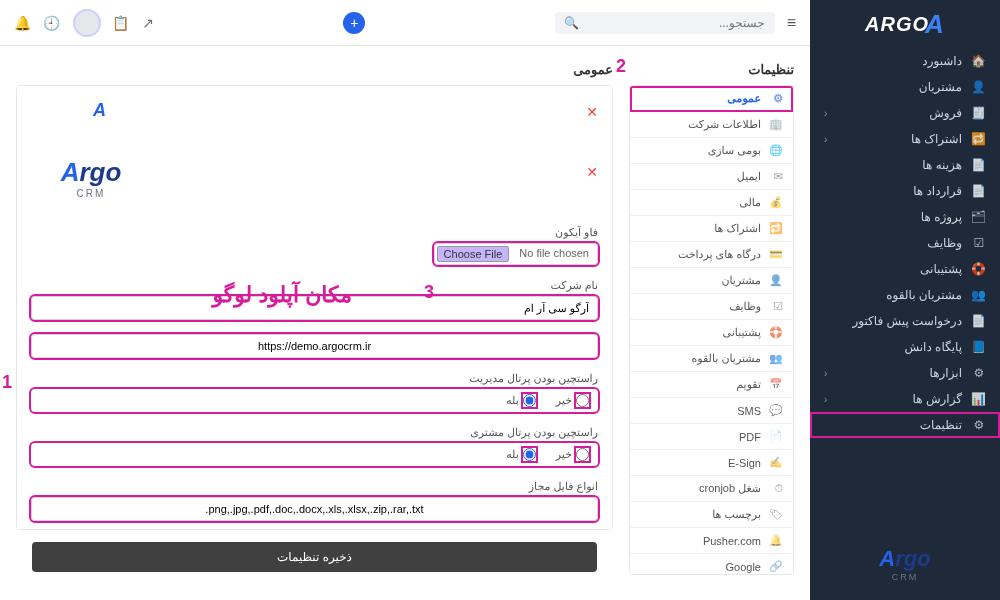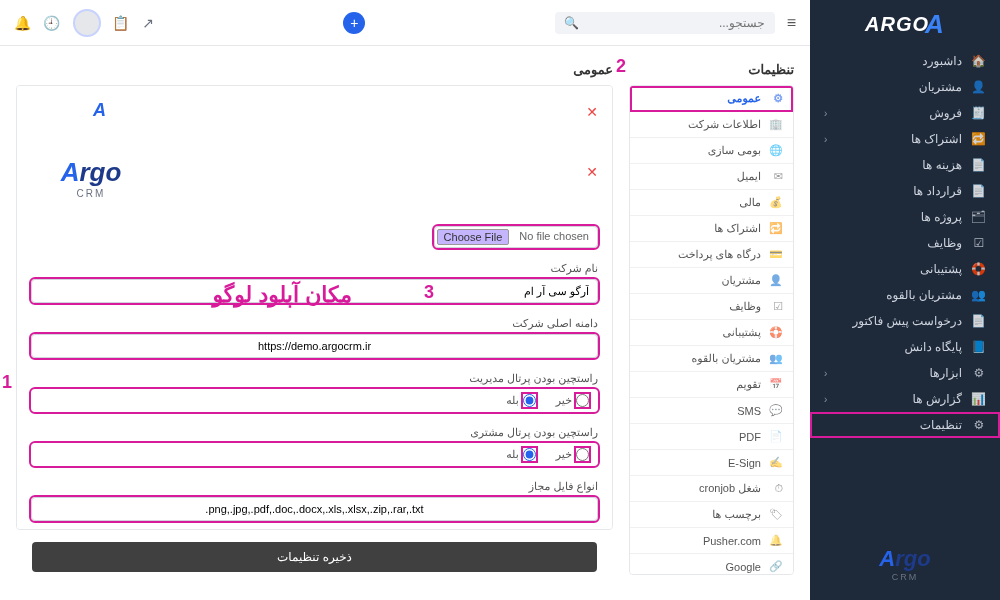--- a/index.html
+++ b/index.html
@@ -277,33 +277,33 @@
             <div style="display:flex;flex-direction:column;align-items:center;gap:20px">
               <div class="small-logo">A</div>
               <div class="logo-img">
                 <div class="brand"><span style="color:#2563eb">A</span><span style="color:#1e3a8a">rgo</span></div>
                 <div class="sub">CRM</div>
               </div>
             </div>
           </div>
 
           <div class="field hl">
+            <label>فاو آیکون</label>
             <span class="file-wrap">
               <span class="file-btn">Choose File</span>
               <span class="file-txt">No file chosen</span>
             </span>
           </div>
 
           <div class="field hl">
             <label>نام شرکت</label>
             <input type="text" style="direction: rtl; text-align: right;" value="آرگو سی آر ام">
           </div>
 
           <div class="field hl">
-            <label>دامنه اصلی شرکت</label>
             <input type="text" value="https://demo.argocrm.ir" style="">
           </div>
 
           <div class="field hl">
             <label>راستچین بودن پرتال مدیریت</label>
             <div class="radio-row">
               <label>
                   <input type="radio" name="rtladmin" style="">
                   <span>خیر</span>
                 </label>

